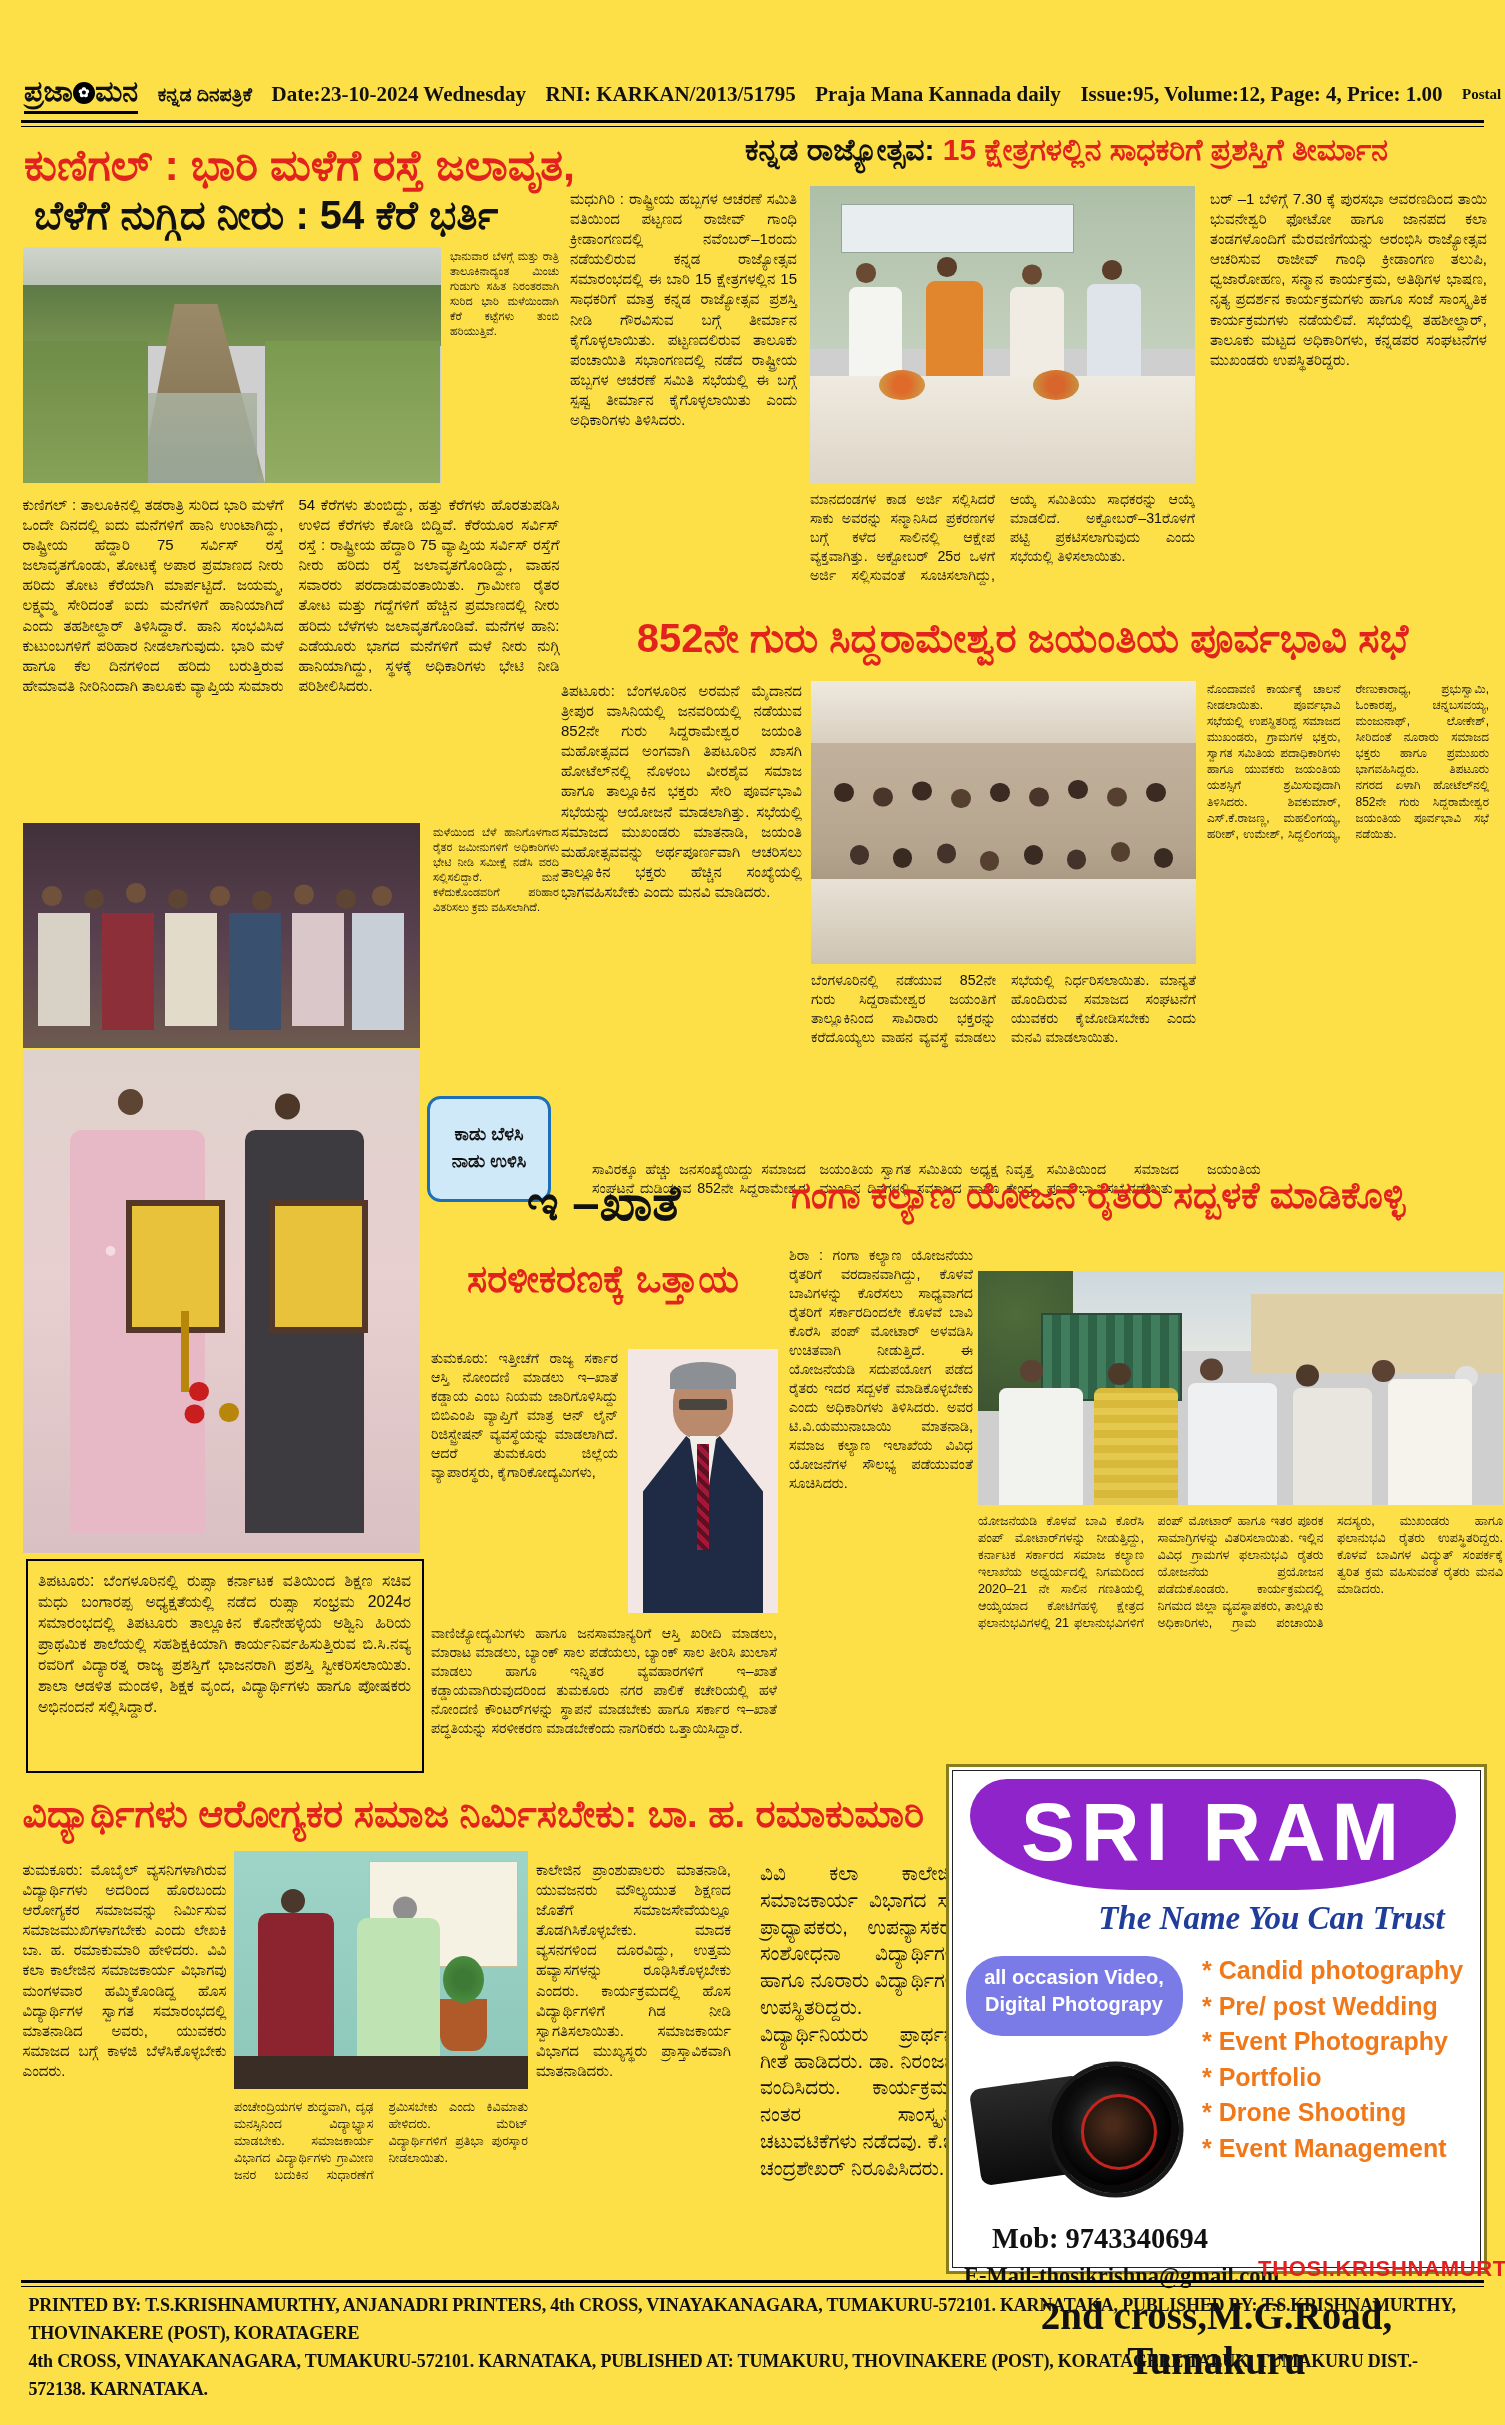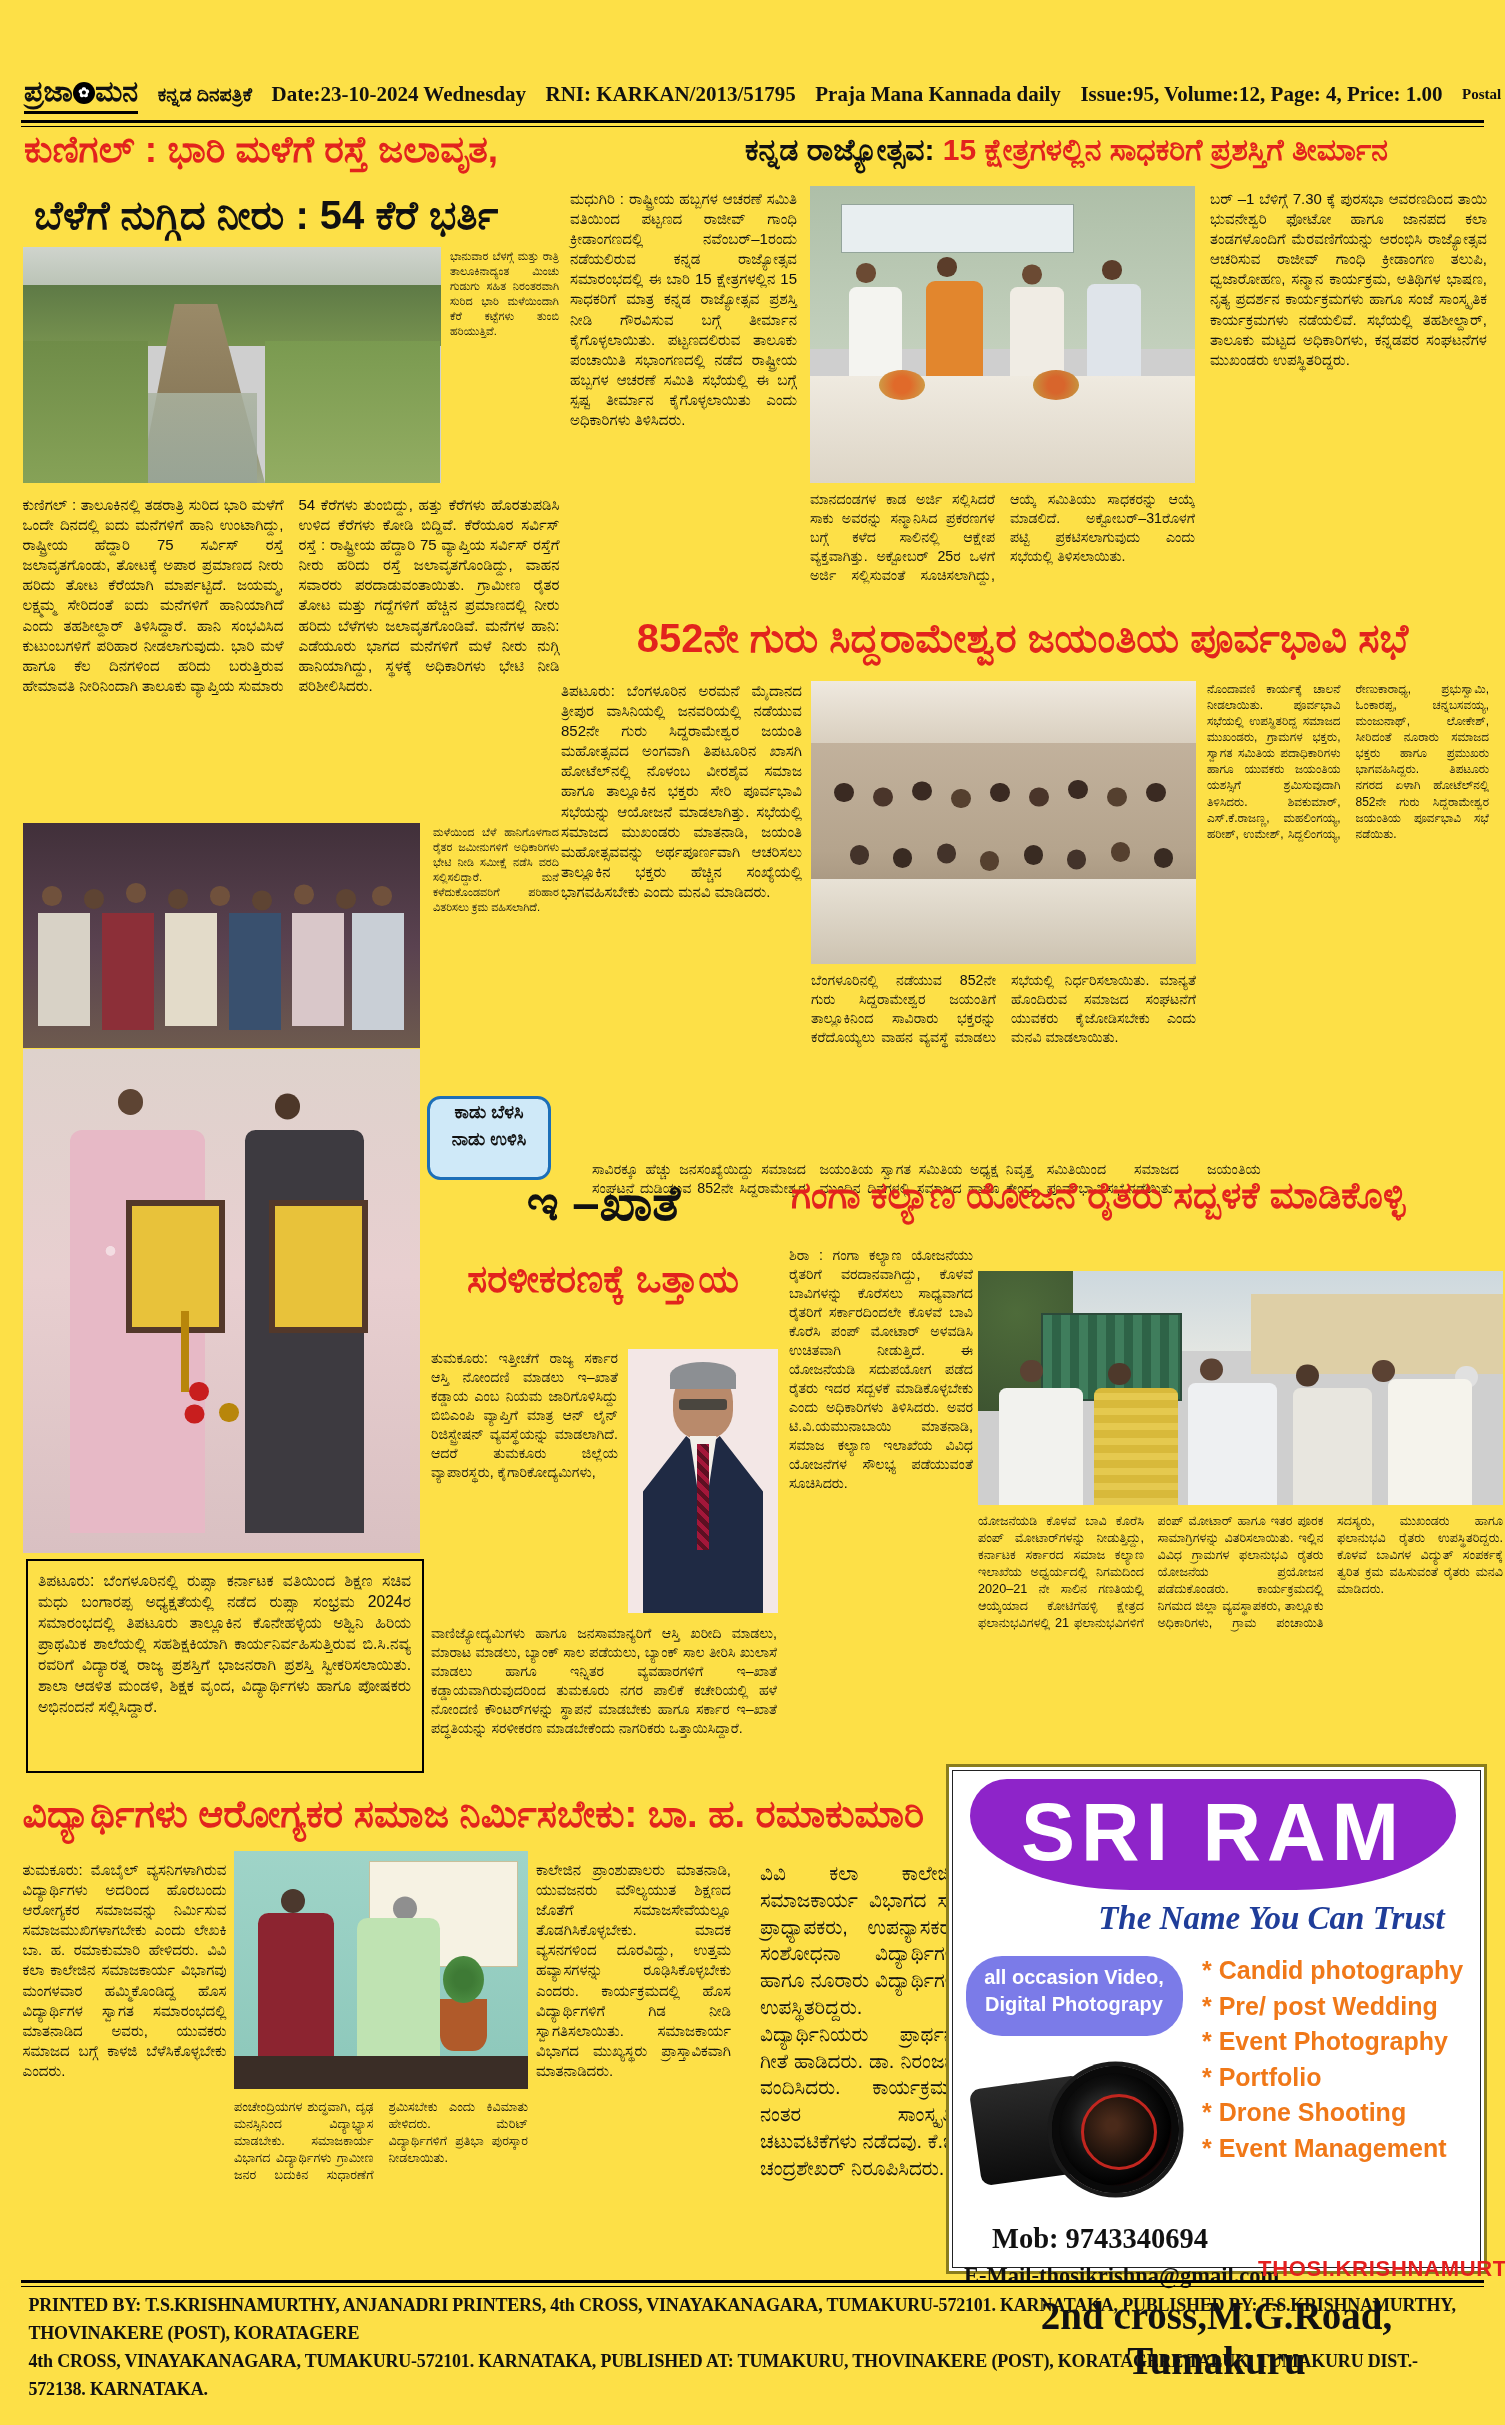--- a/index.html
+++ b/index.html
@@ -18,21 +18,21 @@
   .pf{position:absolute;}
   .headline{font-weight:900;letter-spacing:0;}
   .rule2{border-top:3.7px solid #000;border-bottom:1.5px solid #000;height:3px;}
   
   .masthead{display:flex;align-items:center;gap:19.5px;white-space:nowrap;}
   .logo{font-size:28.5px;font-weight:900;border-bottom:3px solid #000;padding-bottom:1.5px;}
   .emblem{display:inline-block;width:22.5px;height:22.5px;border-radius:50%;background:#000;
           color:#fff;font-size:13.5px;line-height:22.5px;text-align:center;vertical-align:4.5px;}
   
   .slogan{border:3px solid #1d6fb8;border-radius:13.5px;background:#cfe9f8;
-          text-align:center;font-weight:bold;font-size:18px;line-height:1.5;padding-top:0;}
+          text-align:center;font-weight:bold;font-size:18px;line-height:1.5;padding-top:22px;}
   
   .capbox{border:2.2px solid #000;padding:9px 10.5px;}
   
   .ad{border:3.7px solid #8a7d1c;background:#fff;}
   .ad-inner{position:absolute;inset:3px;border:1.5px solid #222;}
   .ad-banner{position:absolute;left:21px;top:12px;width:486px;height:111px;background:#8e24c9;
              border-radius:45px 45px 195px 195px / 45px 45px 90px 90px;color:#fff;text-align:center;
              font-family:Liberation Sans, sans-serif;font-weight:900;font-size:81px;line-height:106px;letter-spacing:6px;}
   .ad-tag{position:absolute;left:120px;top:133px;width:405px;color:#1f3d99;text-align:center;
           font-family:"Liberation Serif",serif;font-style:italic;font-weight:bold;font-size:33px;}
@@ -59,21 +59,21 @@
     <span class="b" style="font-size:19px;">ಕನ್ನಡ ದಿನಪತ್ರಿಕೆ</span>
     <span class="serif b" style="font-size:21px;">Date:23-10-2024 Wednesday</span>
     <span class="serif b" style="font-size:21px;">RNI: KARKAN/2013/51795</span>
     <span class="serif b" style="font-size:21px;">Praja Mana Kannada daily</span>
     <span class="serif b" style="font-size:21px;">Issue:95, Volume:12, Page: 4, Price: 1.00</span>
     <span class="serif b" style="font-size:15px;">Postal Reg No: L2/RNP-1244/TMR/2023-25</span>
 
   </div>
   <div class="abs rule2" style="left:21px;top:120px;width:1463px;"></div>
 
-  <div class="abs headline red" style="left:24px;top:129px;width:742px;font-size:37px;">ಕುಣಿಗಲ್ : ಭಾರಿ ಮಳೆಗೆ ರಸ್ತೆ ಜಲಾವೃತ,</div>
+  <div class="abs headline red" style="left:24px;top:141px;width:742px;font-size:43px;">ಕುಣಿಗಲ್ : ಭಾರಿ ಮಳೆಗೆ ರಸ್ತೆ ಜಲಾವೃತ,</div>
   <div class="abs headline" style="left:34px;top:193px;width:540px;font-size:40px;">ಬೆಳೆಗೆ ನುಗ್ಗಿದ ನೀರು : 54 ಕೆರೆ ಭರ್ತಿ</div>
 
   <div class="ph" style="left:22.5px;top:247px;width:418px;height:236px;">
     <div class="pf" style="left:0;top:0;width:100%;height:18%;background:linear-gradient(#cfd4cd,#b9c2b4);"></div>
     <div class="pf" style="left:0;top:16%;width:100%;height:26%;background:linear-gradient(#5e7a46,#77924f);"></div>
     <div class="pf" style="left:28%;top:24%;width:30%;height:76%;background:linear-gradient(#9a8a68,#8a7a5a 55%,#9fa98f);clip-path:polygon(28% 0,62% 0,100% 100%,0 100%);"></div>
     <div class="pf" style="left:0;top:40%;width:30%;height:60%;background:linear-gradient(#6f8c48,#86a257);"></div>
     <div class="pf" style="left:58%;top:40%;width:42%;height:60%;background:linear-gradient(#7a9a50,#93ad62);"></div>
     <div class="pf" style="left:30%;top:62%;width:26%;height:38%;background:linear-gradient(#aab3a0,#97a396);opacity:.85;"></div>
   </div>

